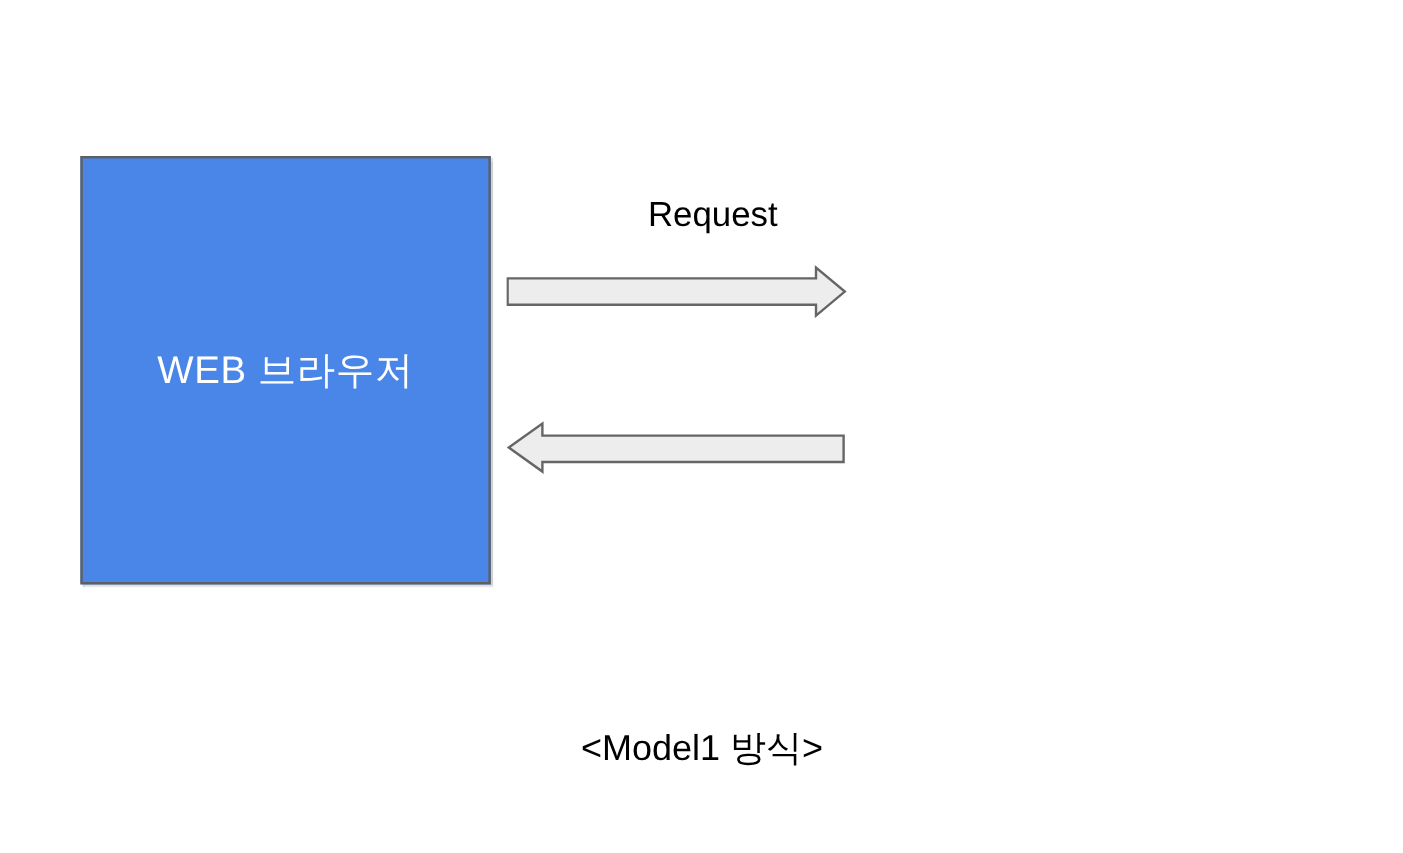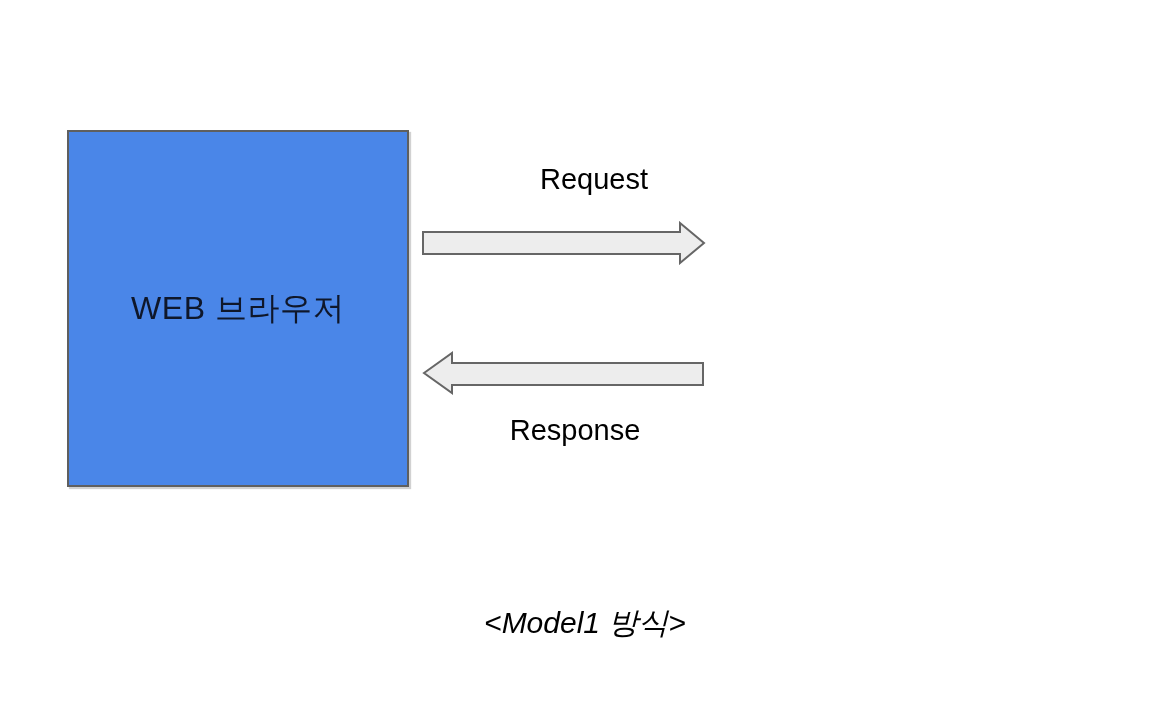--- a/index.html
+++ b/index.html
@@ -18,21 +18,21 @@
   .node-box {
     position: absolute;
     top: 130px;
     height: 353px;
     background: #4a86e8;
     border: 2px solid #5f5f5f;
     box-shadow: 2px 2px 1px rgba(0,0,0,0.18);
     display: flex;
     align-items: center;
     justify-content: center;
-    color: #0f172a;
+    color: #ffffff;
     font-size: 32px;
     letter-spacing: 0.5px;
     text-align: center;
   }
   .node-box.left  { left: 67px;  width: 338px; }
   .node-box.right { left: 713px; width: 341px; }
   .flow-label {
     position: absolute;
     transform: translateX(-50%);
     color: #000000;
@@ -57,21 +57,20 @@
     stroke-linejoin: miter;
   }
   .caption {
     position: absolute;
     left: 585px;
     top: 603px;
     transform: translateX(-50%);
     color: #000000;
     font-size: 30px;
     white-space: nowrap;
-    font-style: italic;
   }
 </style>
 </head>
 <body>
 
 <div class="canvas">
 
   <div class="node-box left">
     <span>WEB 브라우저</span>
   </div>
@@ -80,17 +79,16 @@
   <div class="flow-label request">Request</div>
 
   <svg class="arrow-svg request" viewBox="0 0 284 44" aria-hidden="true">
     <polygon class="arrow-shape" points="1,11 258,11 258,2 282,22 258,42 258,33 1,33"></polygon>
   </svg>
 
   <svg class="arrow-svg response" viewBox="0 0 284 44" aria-hidden="true">
     <polygon class="arrow-shape" points="2,22 30,2 30,12 281,12 281,34 30,34 30,42"></polygon>
   </svg>
 
-  <div class="flow-label response">Response</div>
 
   <div class="caption">&lt;Model1 방식&gt;</div>
 
 </div>
 
 </body></html>

